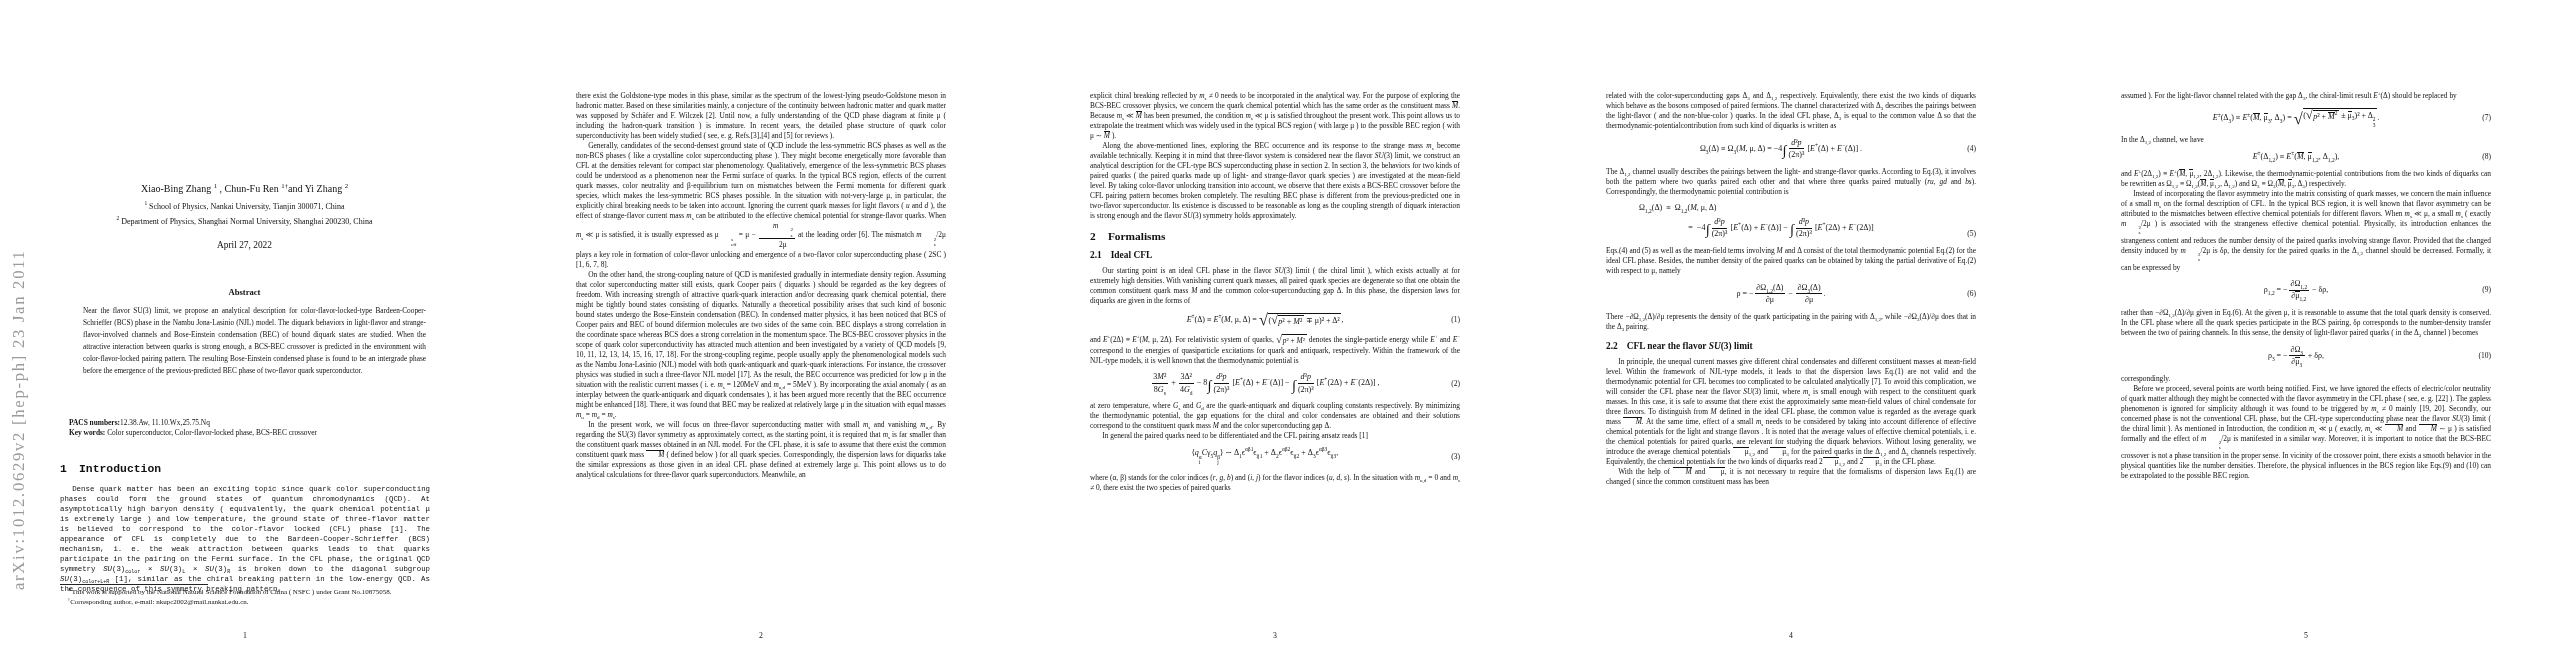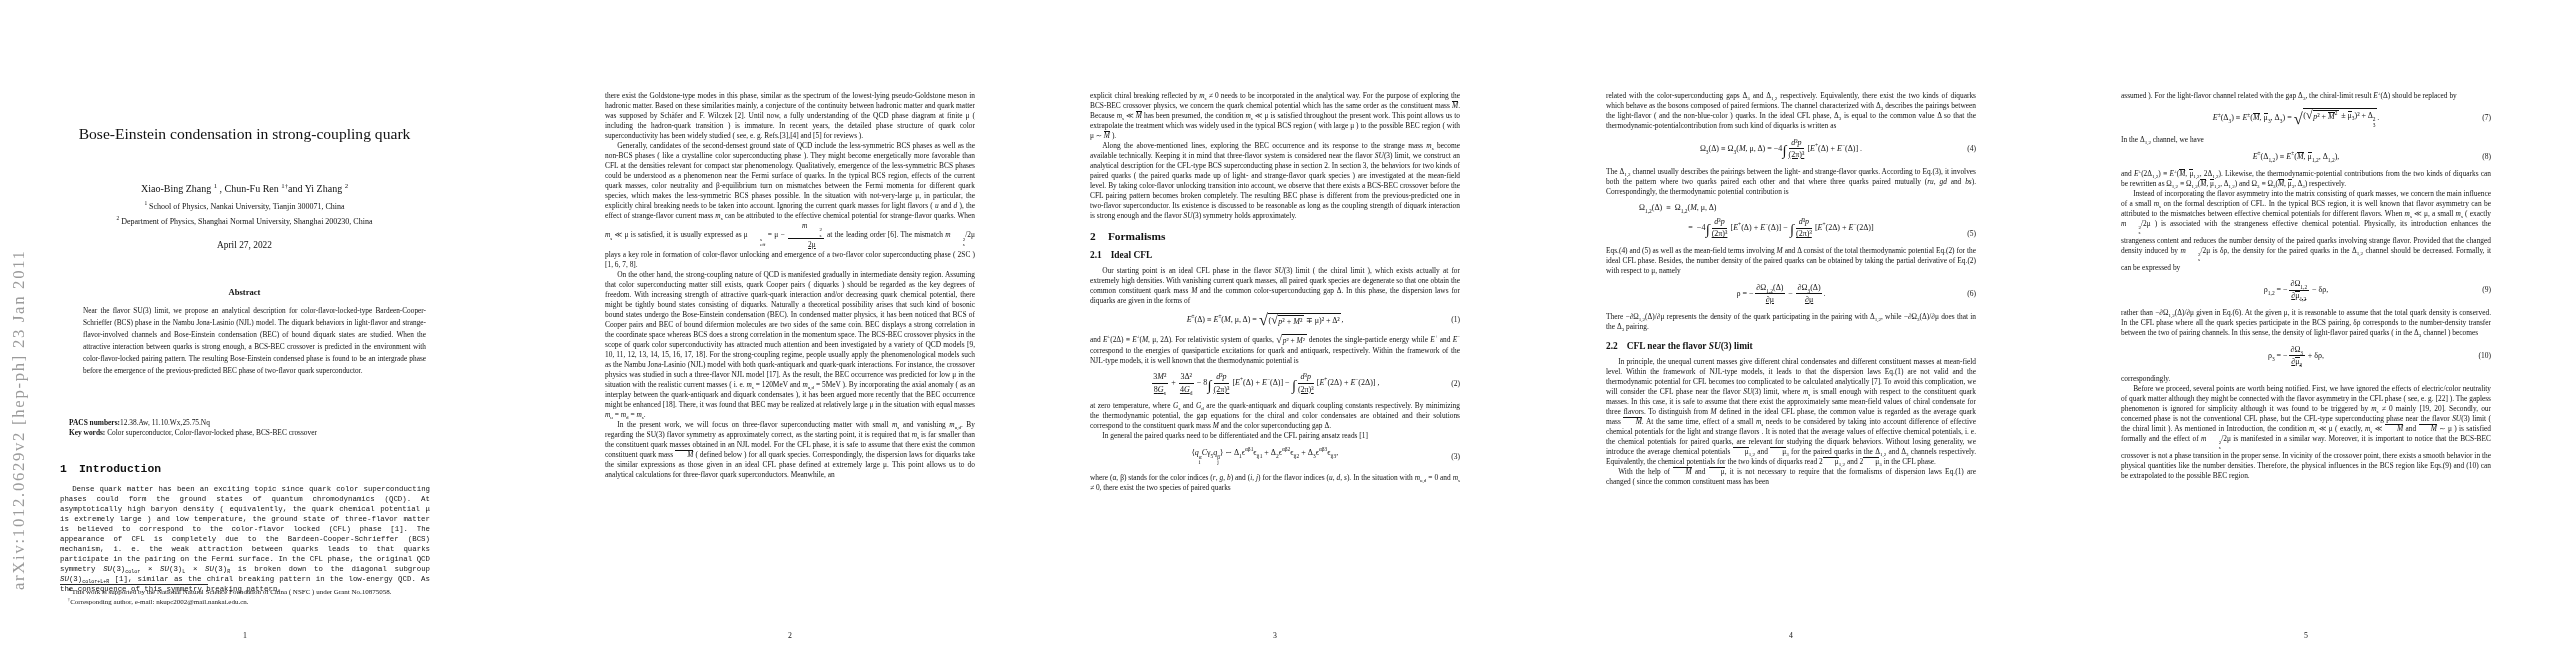--- a/index.html
+++ b/index.html
@@ -38,37 +38,36 @@
   
   .eq{display:flex;align-items:center;justify-content:center;margin:6.7px 0;font-size:8px;}
   .eq.alend{align-items:flex-end;}
   .eqbody{flex:1;text-align:center;}
   .eqnum{flex:0 0 20px;text-align:right;font-size:7.5px;}
   .eql{text-align:center;}
   .eql.left{text-align:left;padding-left:33px;margin-bottom:3.9px;}
   sup,sub{font-size:68%;line-height:0;}
   .frac{display:inline-block;text-align:center;vertical-align:middle;margin:0 1.1px;}
   .fn{display:block;border-bottom:0.6px solid #111;padding:0 1.7px 0.6px;}
-  .fd{display:block;padding-top:0.6px;text-decoration:underline;}
+  .fd{display:block;padding-top:0.6px;}
   .int{font-size:14.5px;vertical-align:-0.30em;margin:0 0.6px;}
   .sqrt{display:inline-flex;align-items:center;vertical-align:middle;}
   .rad{font-size:1.5em;line-height:0.8;}
   .rad.r2{font-size:2.05em;}
   .vinc{border-top:0.7px solid #111;padding:1.1px 1.7px 0 0.6px;}
   .ov{display:inline-block;border-top:0.6px solid #111;line-height:1.12;}
   .ss{display:inline-flex;flex-direction:column;align-items:flex-start;vertical-align:-0.45em;}
   .ss sup,.ss sub{font-size:68%;line-height:1.05;vertical-align:baseline;position:static;}
 </style>
 </head>
 <body>
 
 <div class="page" style="left:0">
   <div class="arxiv">arXiv:1012.0629v2  [hep-ph]  23 Jan 2011</div>
   <div class="hdr title">
-    <div>Bose-Einstein condensation in strong-coupling quark</div>
   </div>
   <div class="hdr authors">Xiao-Bing Zhang <sup>1</sup> , Chun-Fu Ren <sup>1†</sup>and Yi Zhang <sup>2</sup></div>
   <div class="hdr aff1"><sup>1</sup> School of Physics, Nankai University, Tianjin 300071, China</div>
   <div class="hdr aff2"><sup>2</sup> Department of Physics, Shanghai Normal University, Shanghai 200230, China</div>
   <div class="hdr date">April 27, 2022</div>
   <div class="hdr absh">Abstract</div>
   <div class="abs">Near the flavor SU(3) limit, we propose an analytical description for color-flavor-locked-type Bardeen-Cooper-Schrieffer (BCS) phase in the Nambu Jona-Lasinio (NJL) model.  The diquark behaviors in light-flavor and strange-flavor-involved channels and Bose-Einstein condensation (BEC) of bound diquark states are studied.  When the attractive interaction between quarks is strong enough, a BCS-BEC crossover is predicted in the environment with color-flavor-locked pairing pattern.  The resulting Bose-Einstein condensed phase is found to be an intergrade phase before the emergence of the previous-predicted BEC phase of two-flavor quark superconductor.</div>
   <div class="meta pacs"><b>PACS numbers:</b><span>12.38.Aw, 11.10.Wx,25.75.Nq</span></div>
   <div class="meta kw"><b>Key words:</b><span> Color superconductor, Color-flavor-locked phase, BCS-BEC crossover</span></div>
   <div class="p1body">
@@ -76,21 +75,21 @@
       <p class="ind">Dense quark matter has been an exciting topic since quark color superconducting phases could form the ground states of quantum chromodynamics (QCD).  At asymptotically high baryon density ( equivalently, the quark chemical potential μ is extremely large ) and low temperature, the ground state of three-flavor matter is believed to correspond to the color-flavor locked (CFL) phase [1].  The appearance of CFL is completely due to the Bardeen-Cooper-Schrieffer (BCS) mechanism, i. e. the weak attraction between quarks leads to that quarks participate in the pairing on the Fermi surface.  In the CFL phase, the original QCD symmetry <i>SU</i>(3)<sub>color</sub> × <i>SU</i>(3)<sub>L</sub> × <i>SU</i>(3)<sub>R</sub> is broken down to the diagonal subgroup <i>SU</i>(3)<sub>color+L+R</sub> [1], similar as the chiral breaking pattern in the low-energy QCD.  As the consequence of this symmetry breaking pattern,</p>
     </div>
   <div class="footnotes">
     <div class="frule"></div>
     <p><sup>∗</sup>This work is supported by the National Natural Science Foundation of China ( NSFC ) under Grant No.10875058.</p>
     <p><sup>†</sup>Corresponding author, e-mail: nkupc2002@mail.nankai.edu.cn.</p>
   </div>
   <div class="pagenum">1</div>
 </div>
 
-<div class="page" style="left:545px">
+<div class="page" style="left:516px">
   <div class="pbody">
       <p>there exist the Goldstone-type modes in this phase, similar as the spectrum of the lowest-lying pseudo-Goldstone meson in hadronic matter.  Based on these similarities mainly, a conjecture of the continuity between hadronic matter and quark matter was supposed by Schäfer and F. Wilczek [2].  Until now, a fully understanding of the QCD phase diagram at finite μ ( including the hadron-quark transition ) is immature.  In recent years, the detailed phase structure of quark color superconductivity has been widely studied ( see, e. g. Refs.[3],[4] and [5] for reviews ).</p>
       <p class="ind">Generally, candidates of the second-densest ground state of QCD include the less-symmetric BCS phases as well as the non-BCS phases ( like a crystalline color superconducting phase ).  They might become energetically more favorable than CFL at the densities relevant for compact star phenomenology.  Qualitatively, emergence of the less-symmetric BCS phases could be understood as a phenomenon near the Fermi surface of quarks.  In the typical BCS region, effects of the current quark masses, color neutrality and β-equilibrium turn on mismatches between the Fermi momenta for different quark species, which makes the less-symmetric BCS phases possible.  In the situation with not-very-large μ, in particular, the explicitly chiral breaking needs to be taken into account.  Ignoring the current quark masses for light flavors ( <i>u</i> and <i>d</i> ), the effect of strange-flavor current mass <i>m</i><sub>s</sub> can be attributed to the effective chemical potential for strange-flavor quarks.  When <i>m</i><sub>s</sub> ≪ μ is satisfied, it is usually expressed as μ<span class="ss">
           <sup>s</sup>
           <sub>eff</sub>
         </span> = μ − <span class="frac"><span class="fn"><i>m</i><span class="ss">
               <sup>2</sup>
               <sub>s</sub>
             </span></span><span class="fd">2μ</span></span> at the leading order [6].  The mismatch <i>m</i><span class="ss">
           <sup>2</sup>

